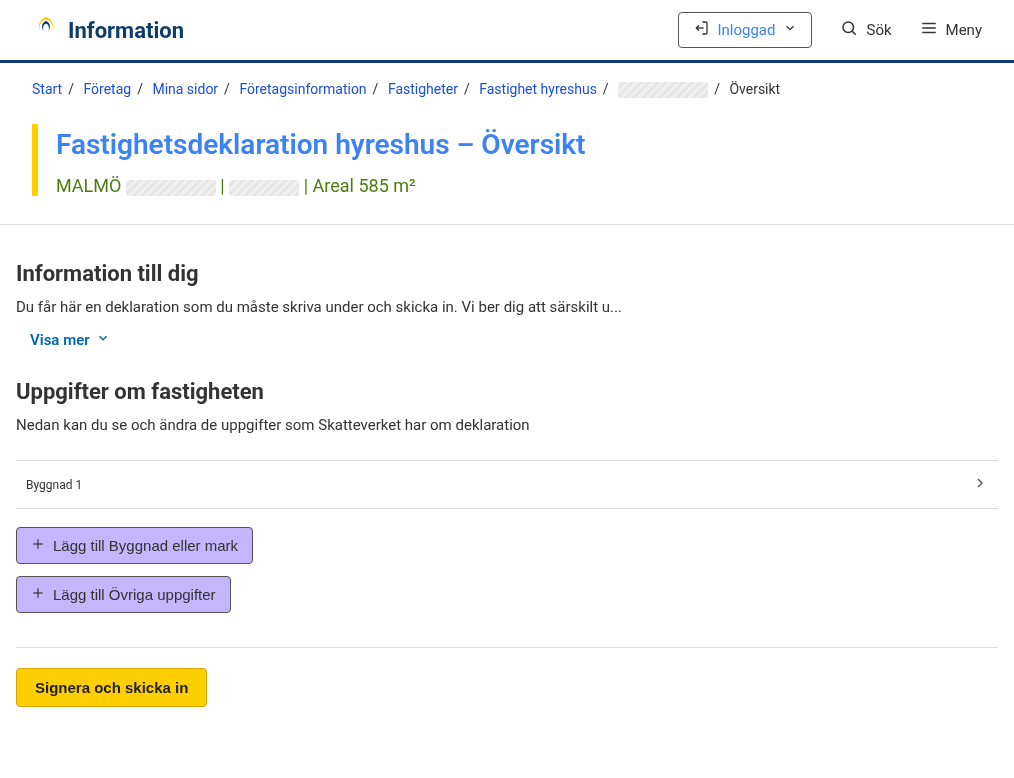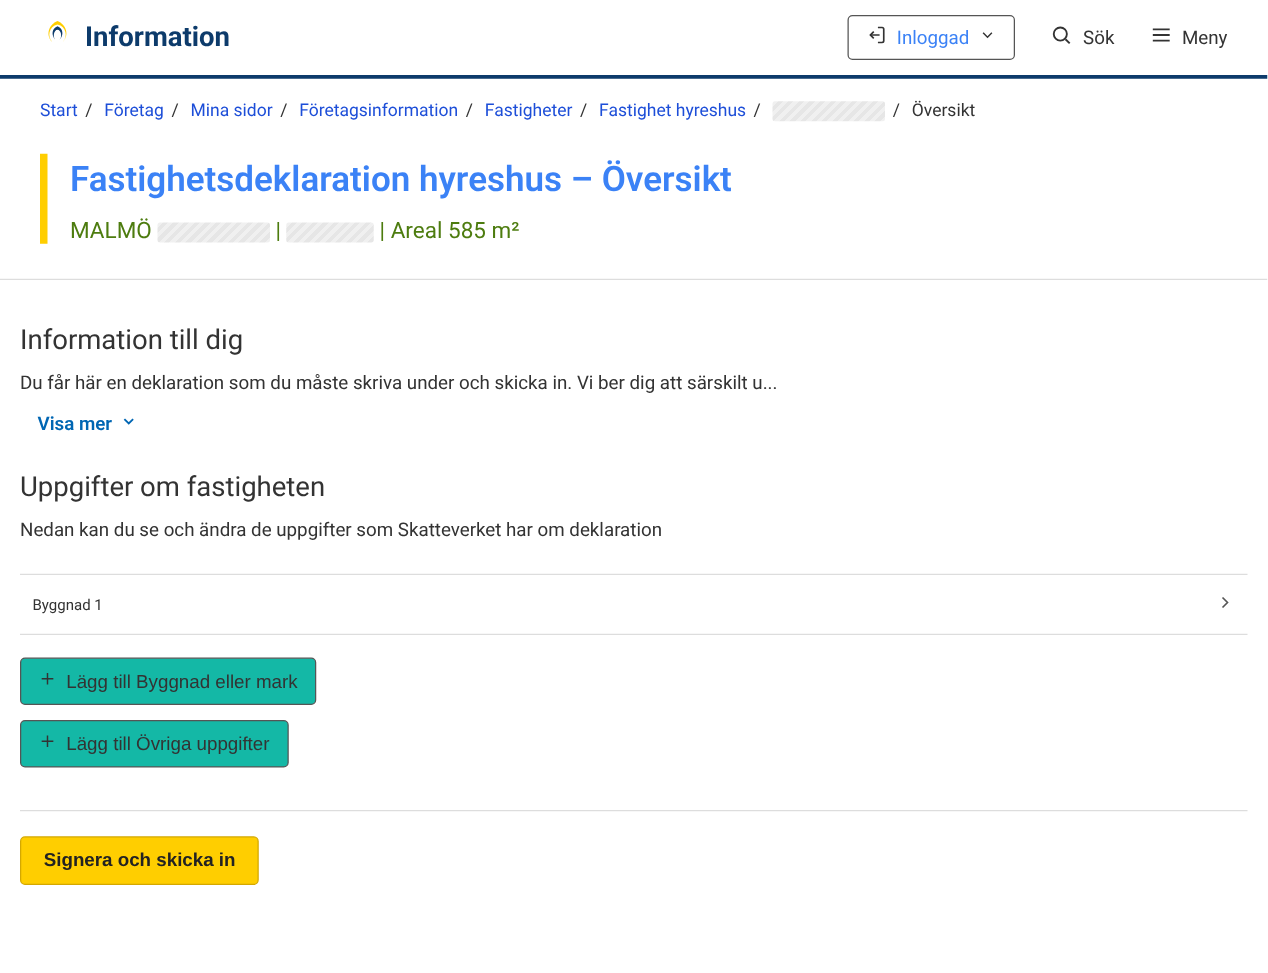--- a/index.html
+++ b/index.html
@@ -91,21 +91,21 @@
     .page-subtitle {
       font-size: 18px;
       color: #4d7c0f;
       padding-top: 14px;
     }
     .main {
       padding: 36px 16px 24px 16px;
     }
     .section-h2 {
       font-size: 22px;
-      font-weight: 400;
+      font-weight: 700;
       color: #333;
       margin-bottom: 12px;
     }
     .section-text {
       font-size: 15px;
       color: #333;
       margin-bottom: 14px;
     }
     .show-more {
       display: inline-flex;
@@ -125,25 +125,24 @@
       border-top: 1px solid #ddd;
       border-bottom: 1px solid #ddd;
       padding: 14px 10px;
       font-size: 12px;
       color: #333;
       cursor: pointer;
       margin-bottom: 18px;
     }
     .btn-outline {
       display: inline-flex;
-      align-items: center;
       gap: 8px;
       border: 1px solid #555;
       border-radius: 4px;
-      background: #14b8a6;
+      background: #c4b5fd;
       padding: 9px 14px;
       font-size: 15px;
       color: #333;
       cursor: pointer;
       margin-bottom: 12px;
     }
     .divider {
       border: none;
       border-top: 1px solid #ddd;
       margin: 22px 0 20px 0;

